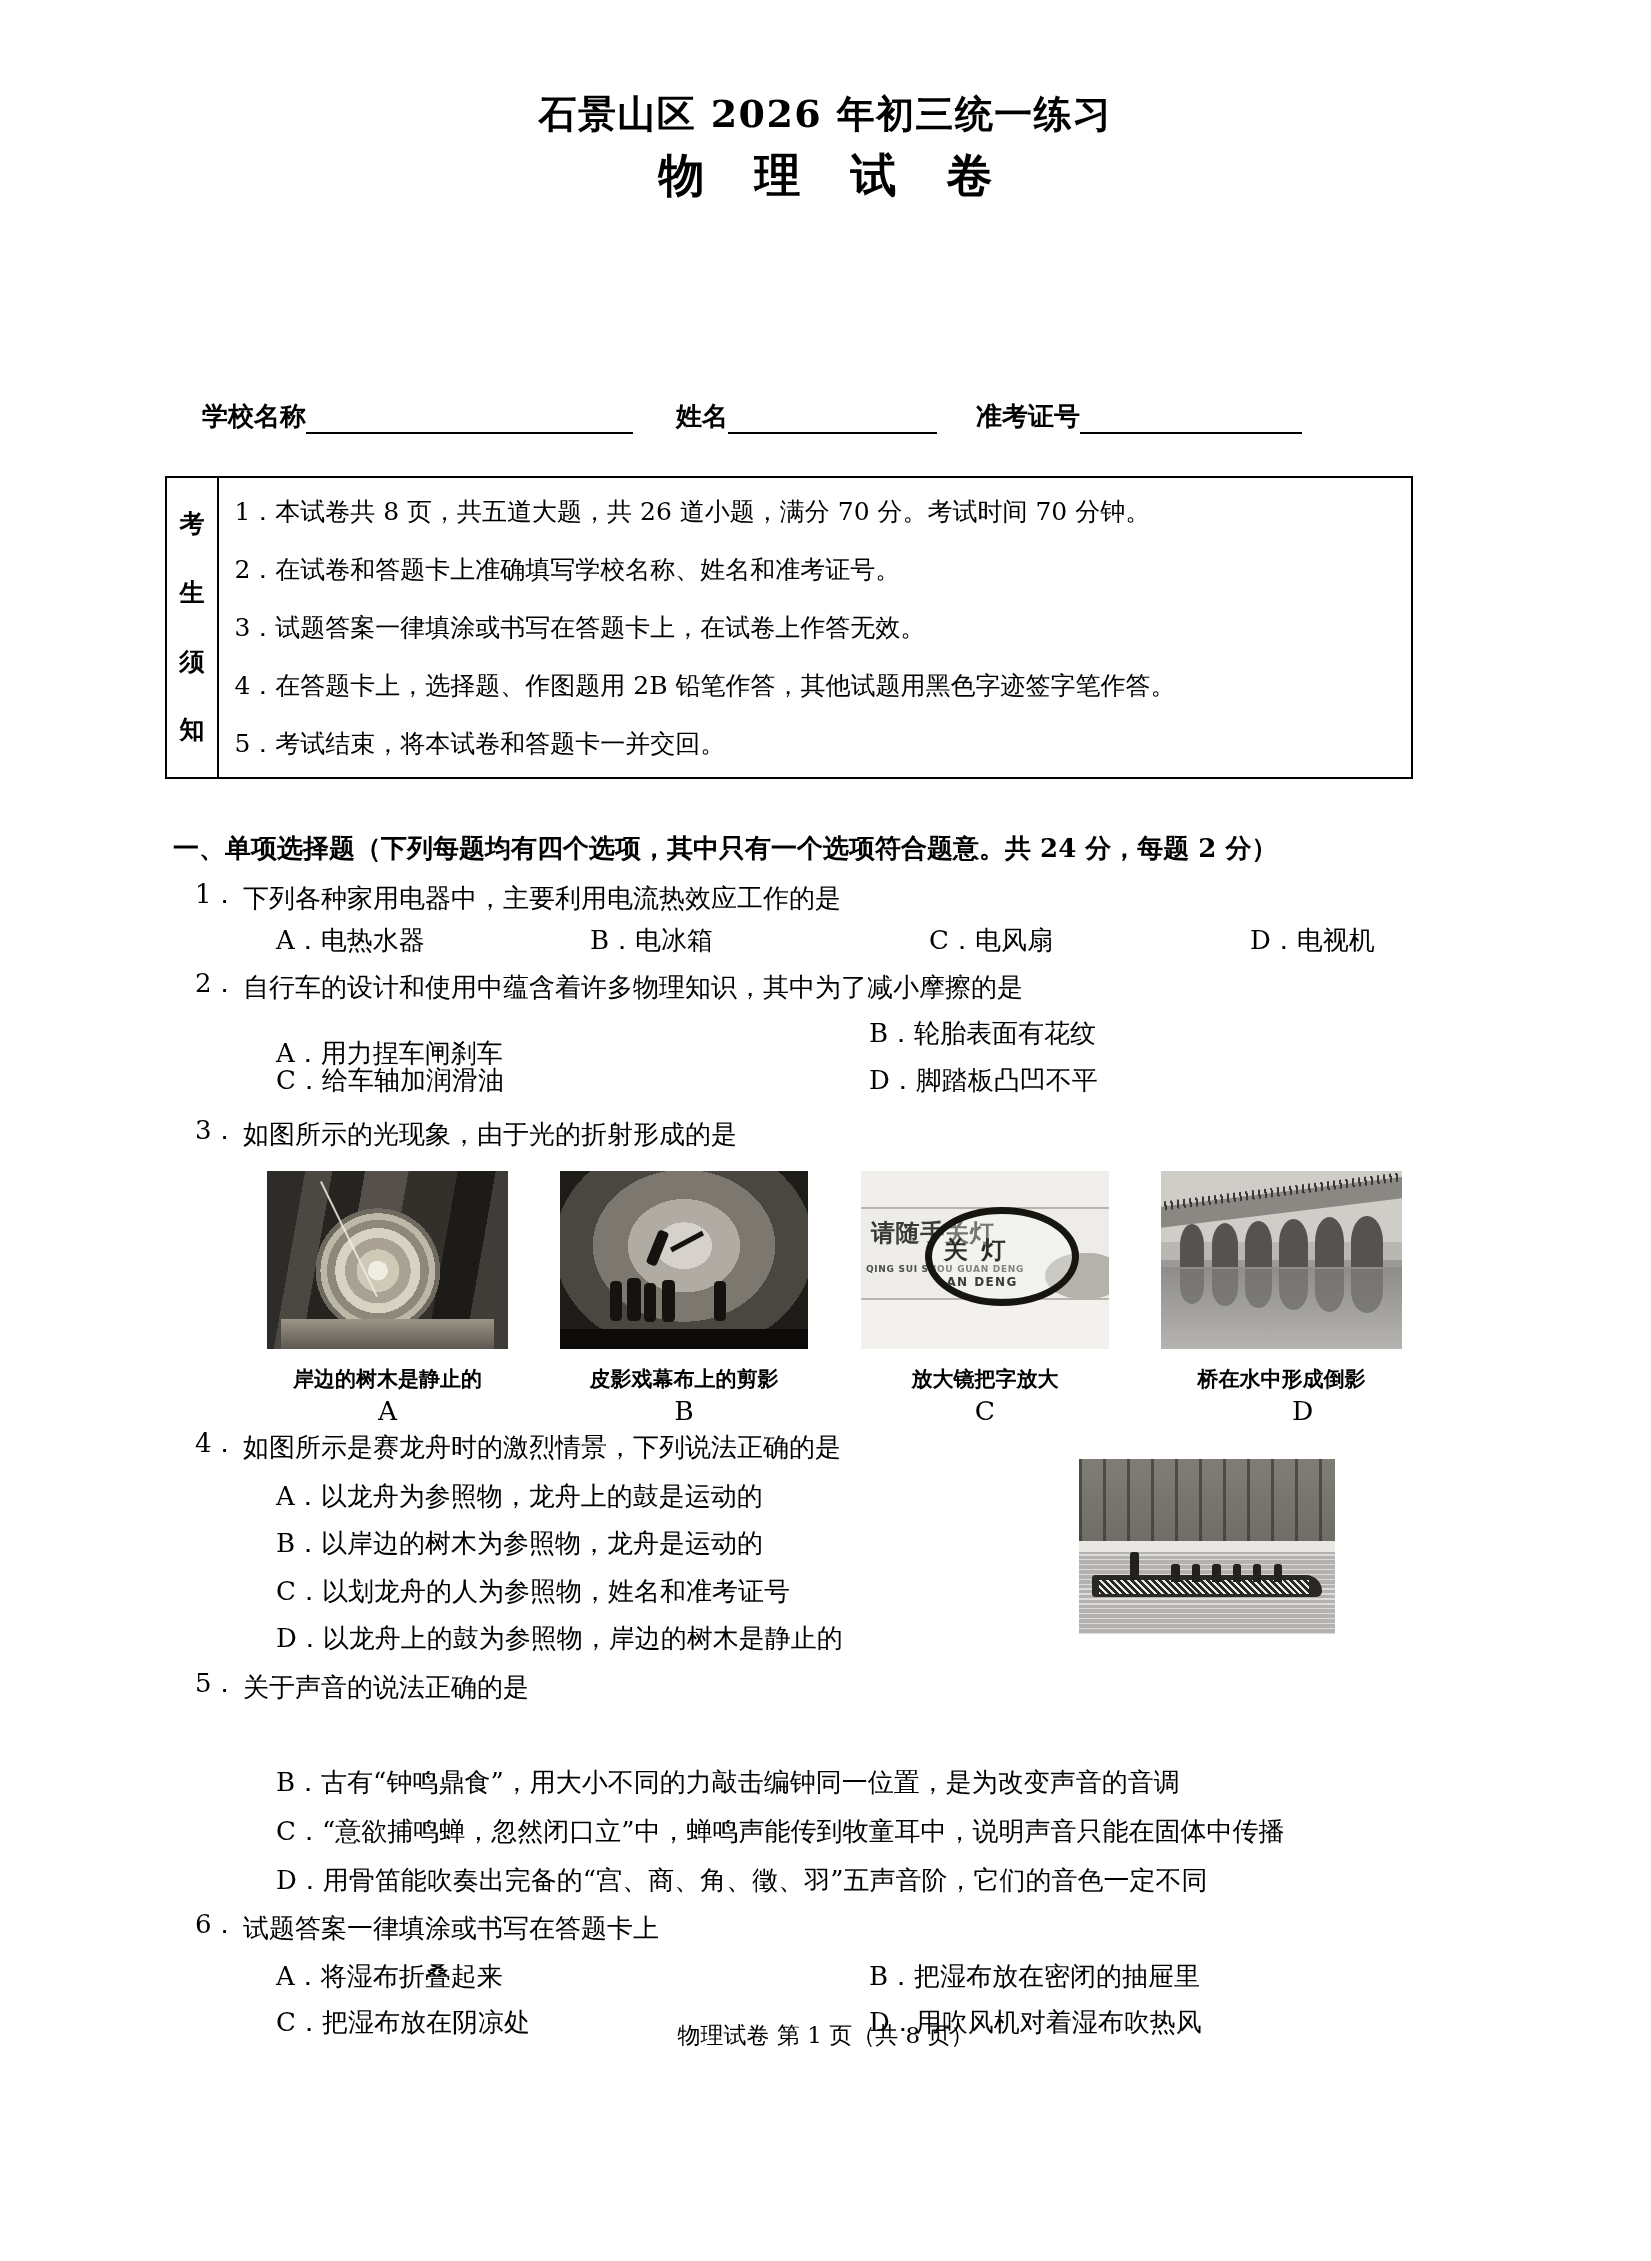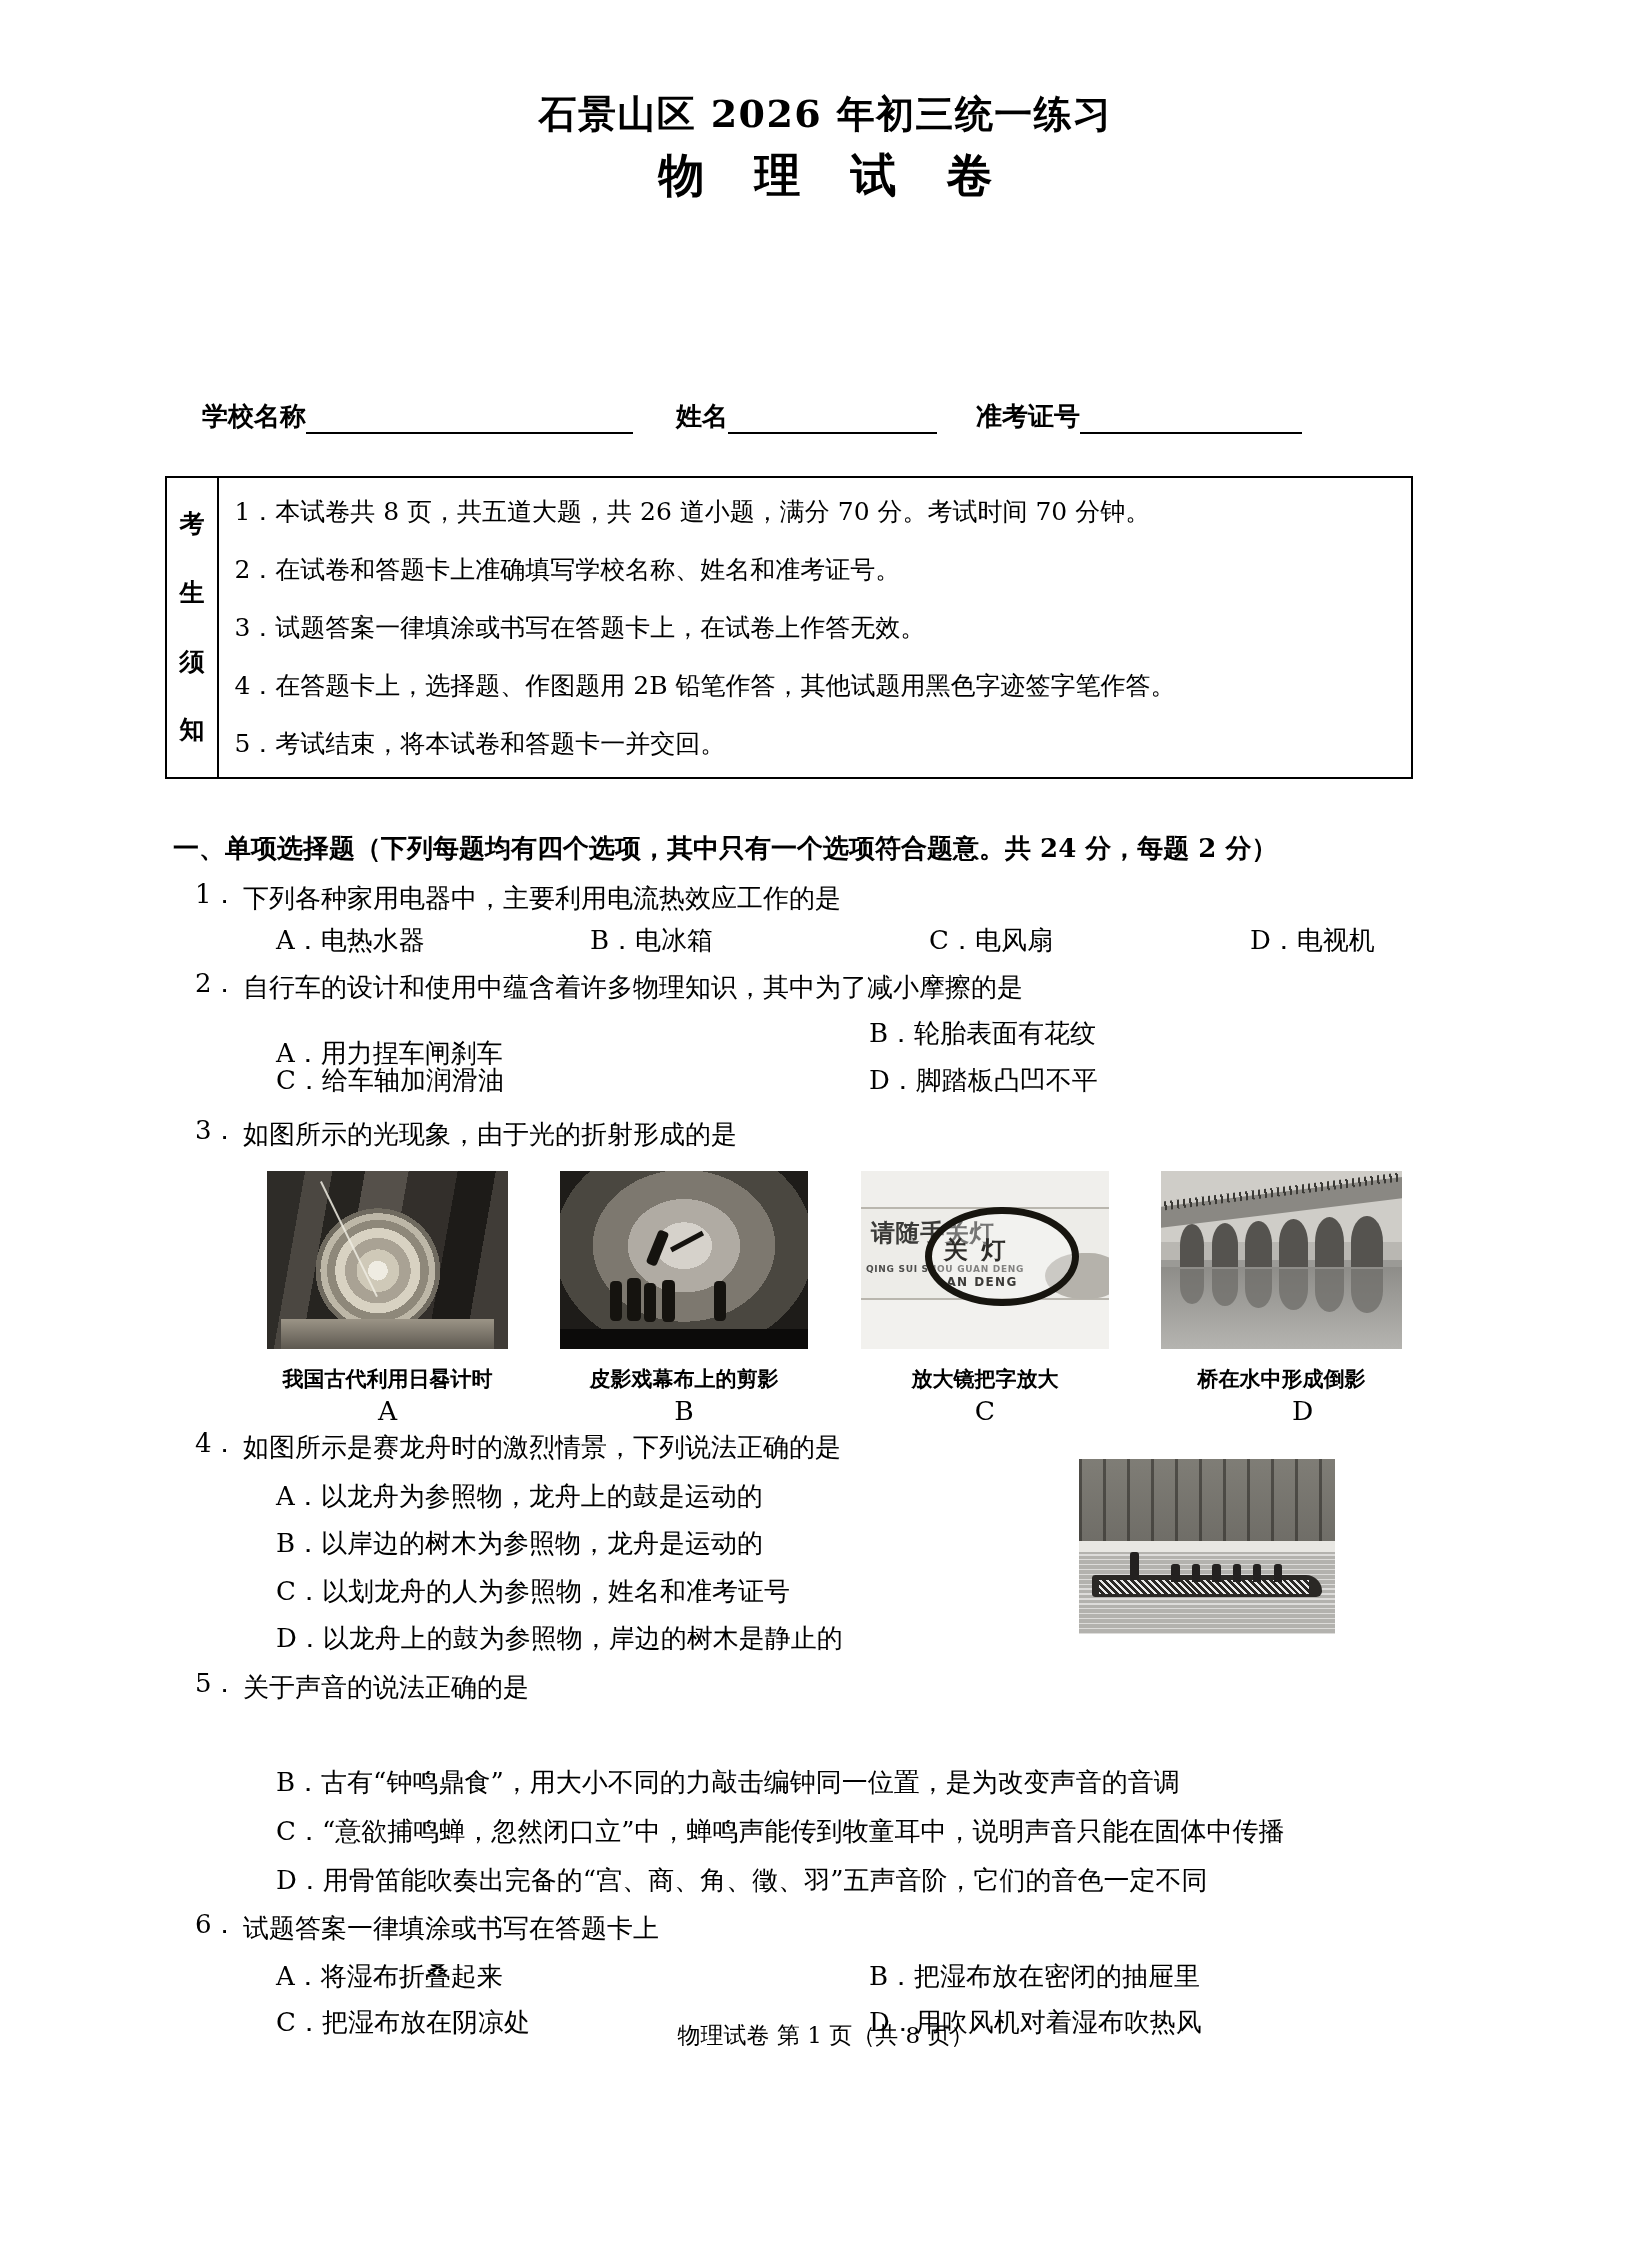--- a/index.html
+++ b/index.html
@@ -447,21 +447,21 @@
   <div class="opt" style="left:276px; top:1063px;">C．给车轴加润滑油</div>
   <div class="opt" style="left:869px; top:1063px;">D．脚踏板凸凹不平</div>
 
   <div class="q" style="left:195px; top:1117px;">3．</div>
   <div class="q-stem" style="left:243px; top:1117px;">如图所示的光现象，由于光的折射形成的是</div>
 
   <div class="fig img-sundial" style="left:267px; top:1171px; width:241px; height:178px;">
     <div class="sundial-gnomon"></div>
     <div class="sundial-base"></div>
   </div>
-  <div class="fig-cap" style="left:239px; top:1365px; width:297px;">我国古代利用日晷计时</div>
+  <div class="fig-cap" style="left:239px; top:1365px; width:297px;">岸边的树木是静止的</div>
   <div class="fig-letter" style="left:239px; top:1395px; width:297px;">A</div>
 
   <div class="fig img-puppet" style="left:560px; top:1171px; width:248px; height:178px;">
     <div class="puppet-floor"></div>
     <div class="puppet-figure" style="left:37%; top:33%; width:11.2px; height:36px; transform:rotate(22deg); border-radius:3.5px;"></div>
     <div class="puppet-figure" style="left:44%; top:38%; width:36px; height:4.9px; transform:rotate(-28deg);"></div>
     <div class="puppet-figure" style="left:20%; top:62%; width:12.6px; height:40px; border-radius:4.2px;"></div>
     <div class="puppet-figure" style="left:27%; top:60%; width:14px; height:43px; border-radius:4.2px;"></div>
     <div class="puppet-figure" style="left:34%; top:63%; width:12px; height:39px; border-radius:4.2px;"></div>
     <div class="puppet-figure" style="left:41%; top:61%; width:13.3px; height:42px; border-radius:4.2px;"></div>

